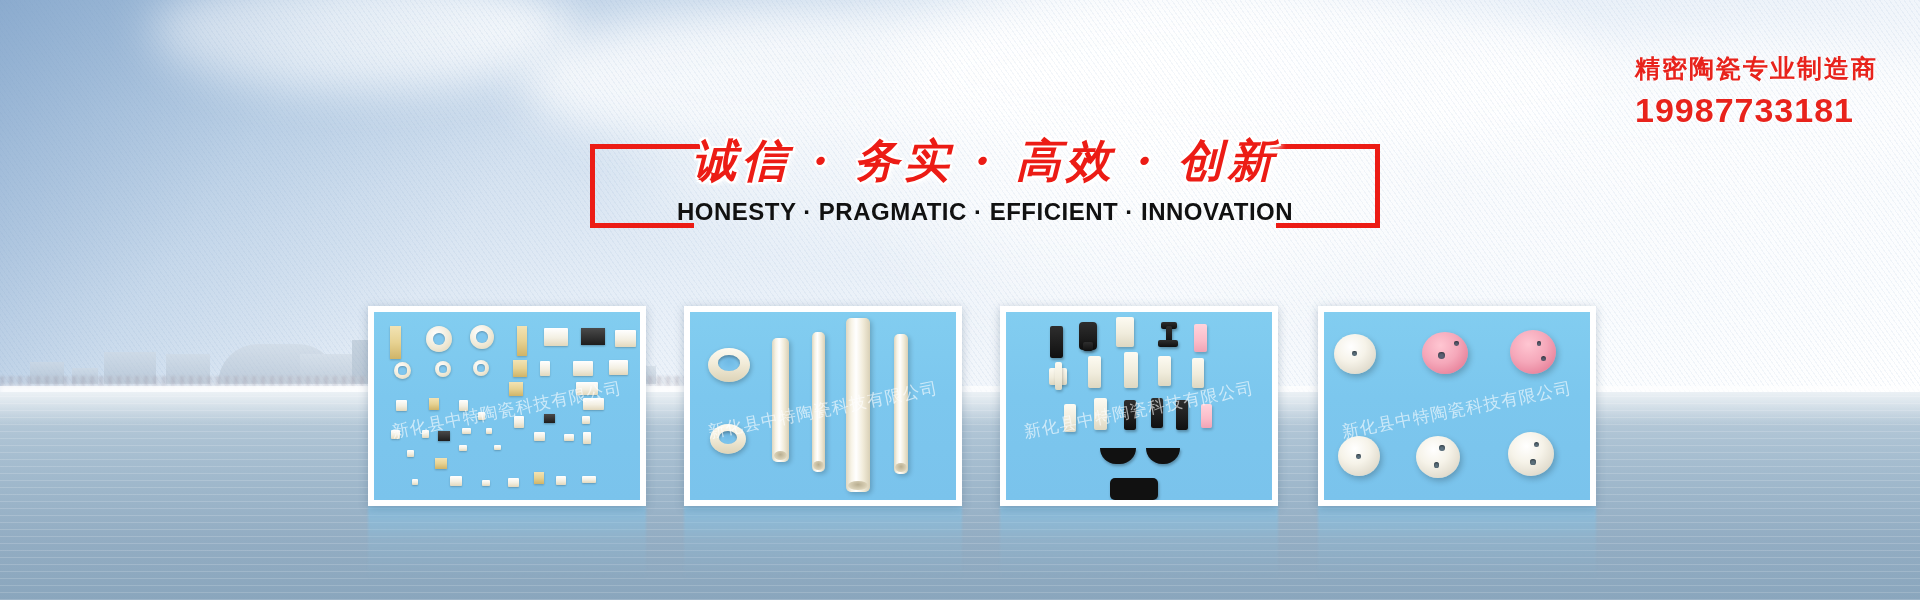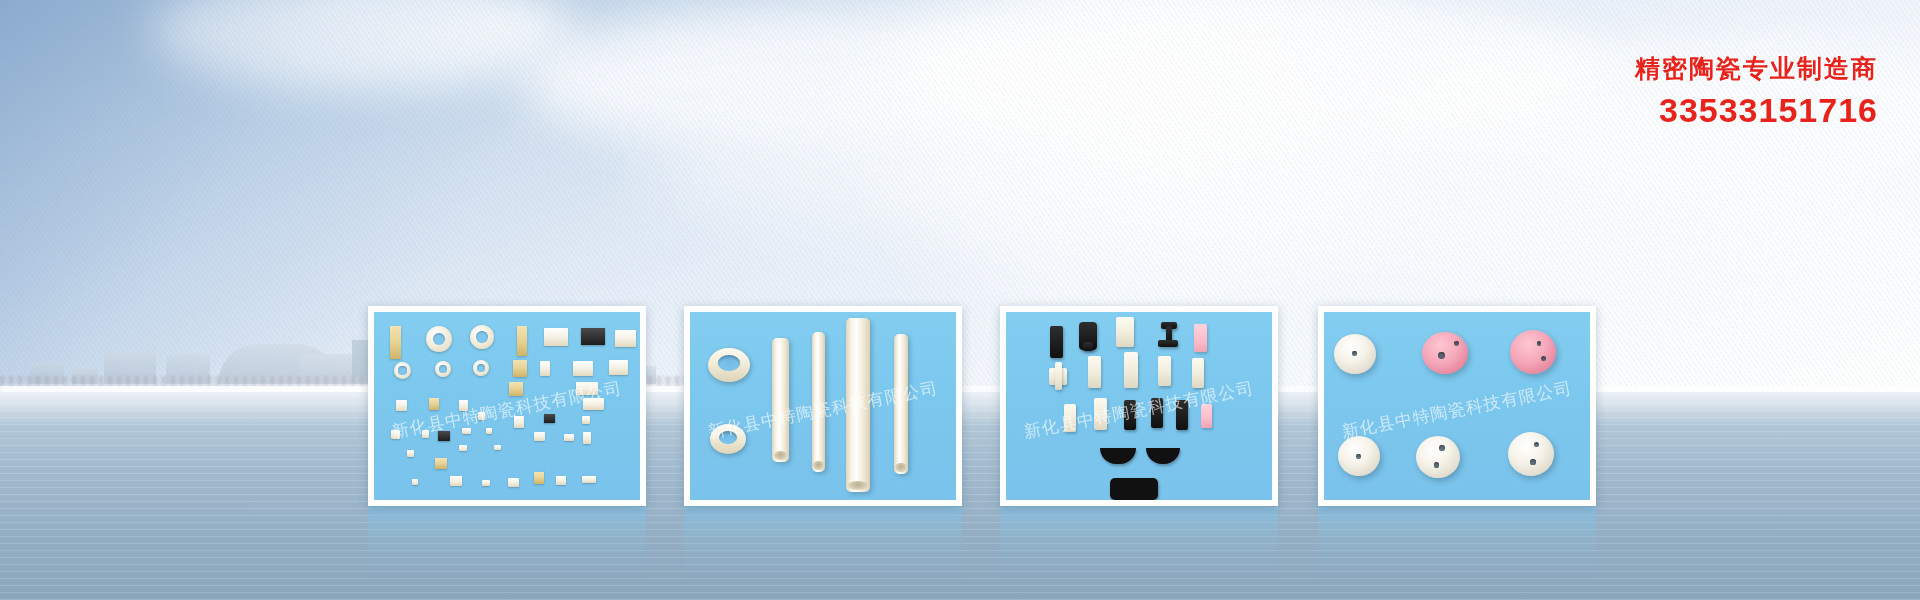--- a/index.html
+++ b/index.html
@@ -109,21 +109,21 @@
   }
   .slogan-en{
     position:absolute;left:60px;top:68px;width:670px;text-align:center;
     font-family:"Liberation Sans",sans-serif;
     font-size:24px;font-weight:700;letter-spacing:.5px;color:#111;
     white-space:nowrap;
   }
 
   
   .contact{
-    position:absolute;right:42px;top:52px;text-align:right;
+    position:absolute;right:42px;top:52px;text-align:left;
   }
   .contact .title{
     font-family:"DejaVu Sans","Liberation Sans",sans-serif;
     font-size:25px;font-weight:700;color:#e8231c;letter-spacing:2px;
     text-shadow:1px 1px 0 rgba(255,255,255,.85);
     white-space:nowrap;
   }
   .contact .hotline-label{
     margin-top:17px;
     font-family:"DejaVu Sans","Liberation Sans",sans-serif;
@@ -244,24 +244,38 @@
   <div class="tracks">
     
     
     
     
     
   </div>
   <div class="ground-sheen"></div>
   <div class="horizon-glow"></div>
 
+  <div class="slogan-wrap">
+    <div class="bracket bk-left">
+      <span class="h-top"></span>
+        <span class="v"></span>
+        <span class="h-bot"></span>
+    </div>
+    <div class="bracket bk-right">
+      <span class="h-top"></span>
+        <span class="v"></span>
+        <span class="h-bot"></span>
+    </div>
+    <div class="slogan-cn">诚信 · 务实 · 高效 · 创新</div>
+    <div class="slogan-en">HONESTY · PRAGMATIC · EFFICIENT · INNOVATION</div>
+  </div>
 
   <div class="contact">
     <div class="title">精密陶瓷专业制造商</div>
-    <div class="hotline-number">33533151716</div>
+    <div class="hotline-number">19987733181</div>
   </div>
 
   <div class="panels">
 
     <div class="reflection r1"></div>
     <div class="reflection r2"></div>
     <div class="reflection r3"></div>
     <div class="reflection r4"></div>
 
     <div class="panel p1">

